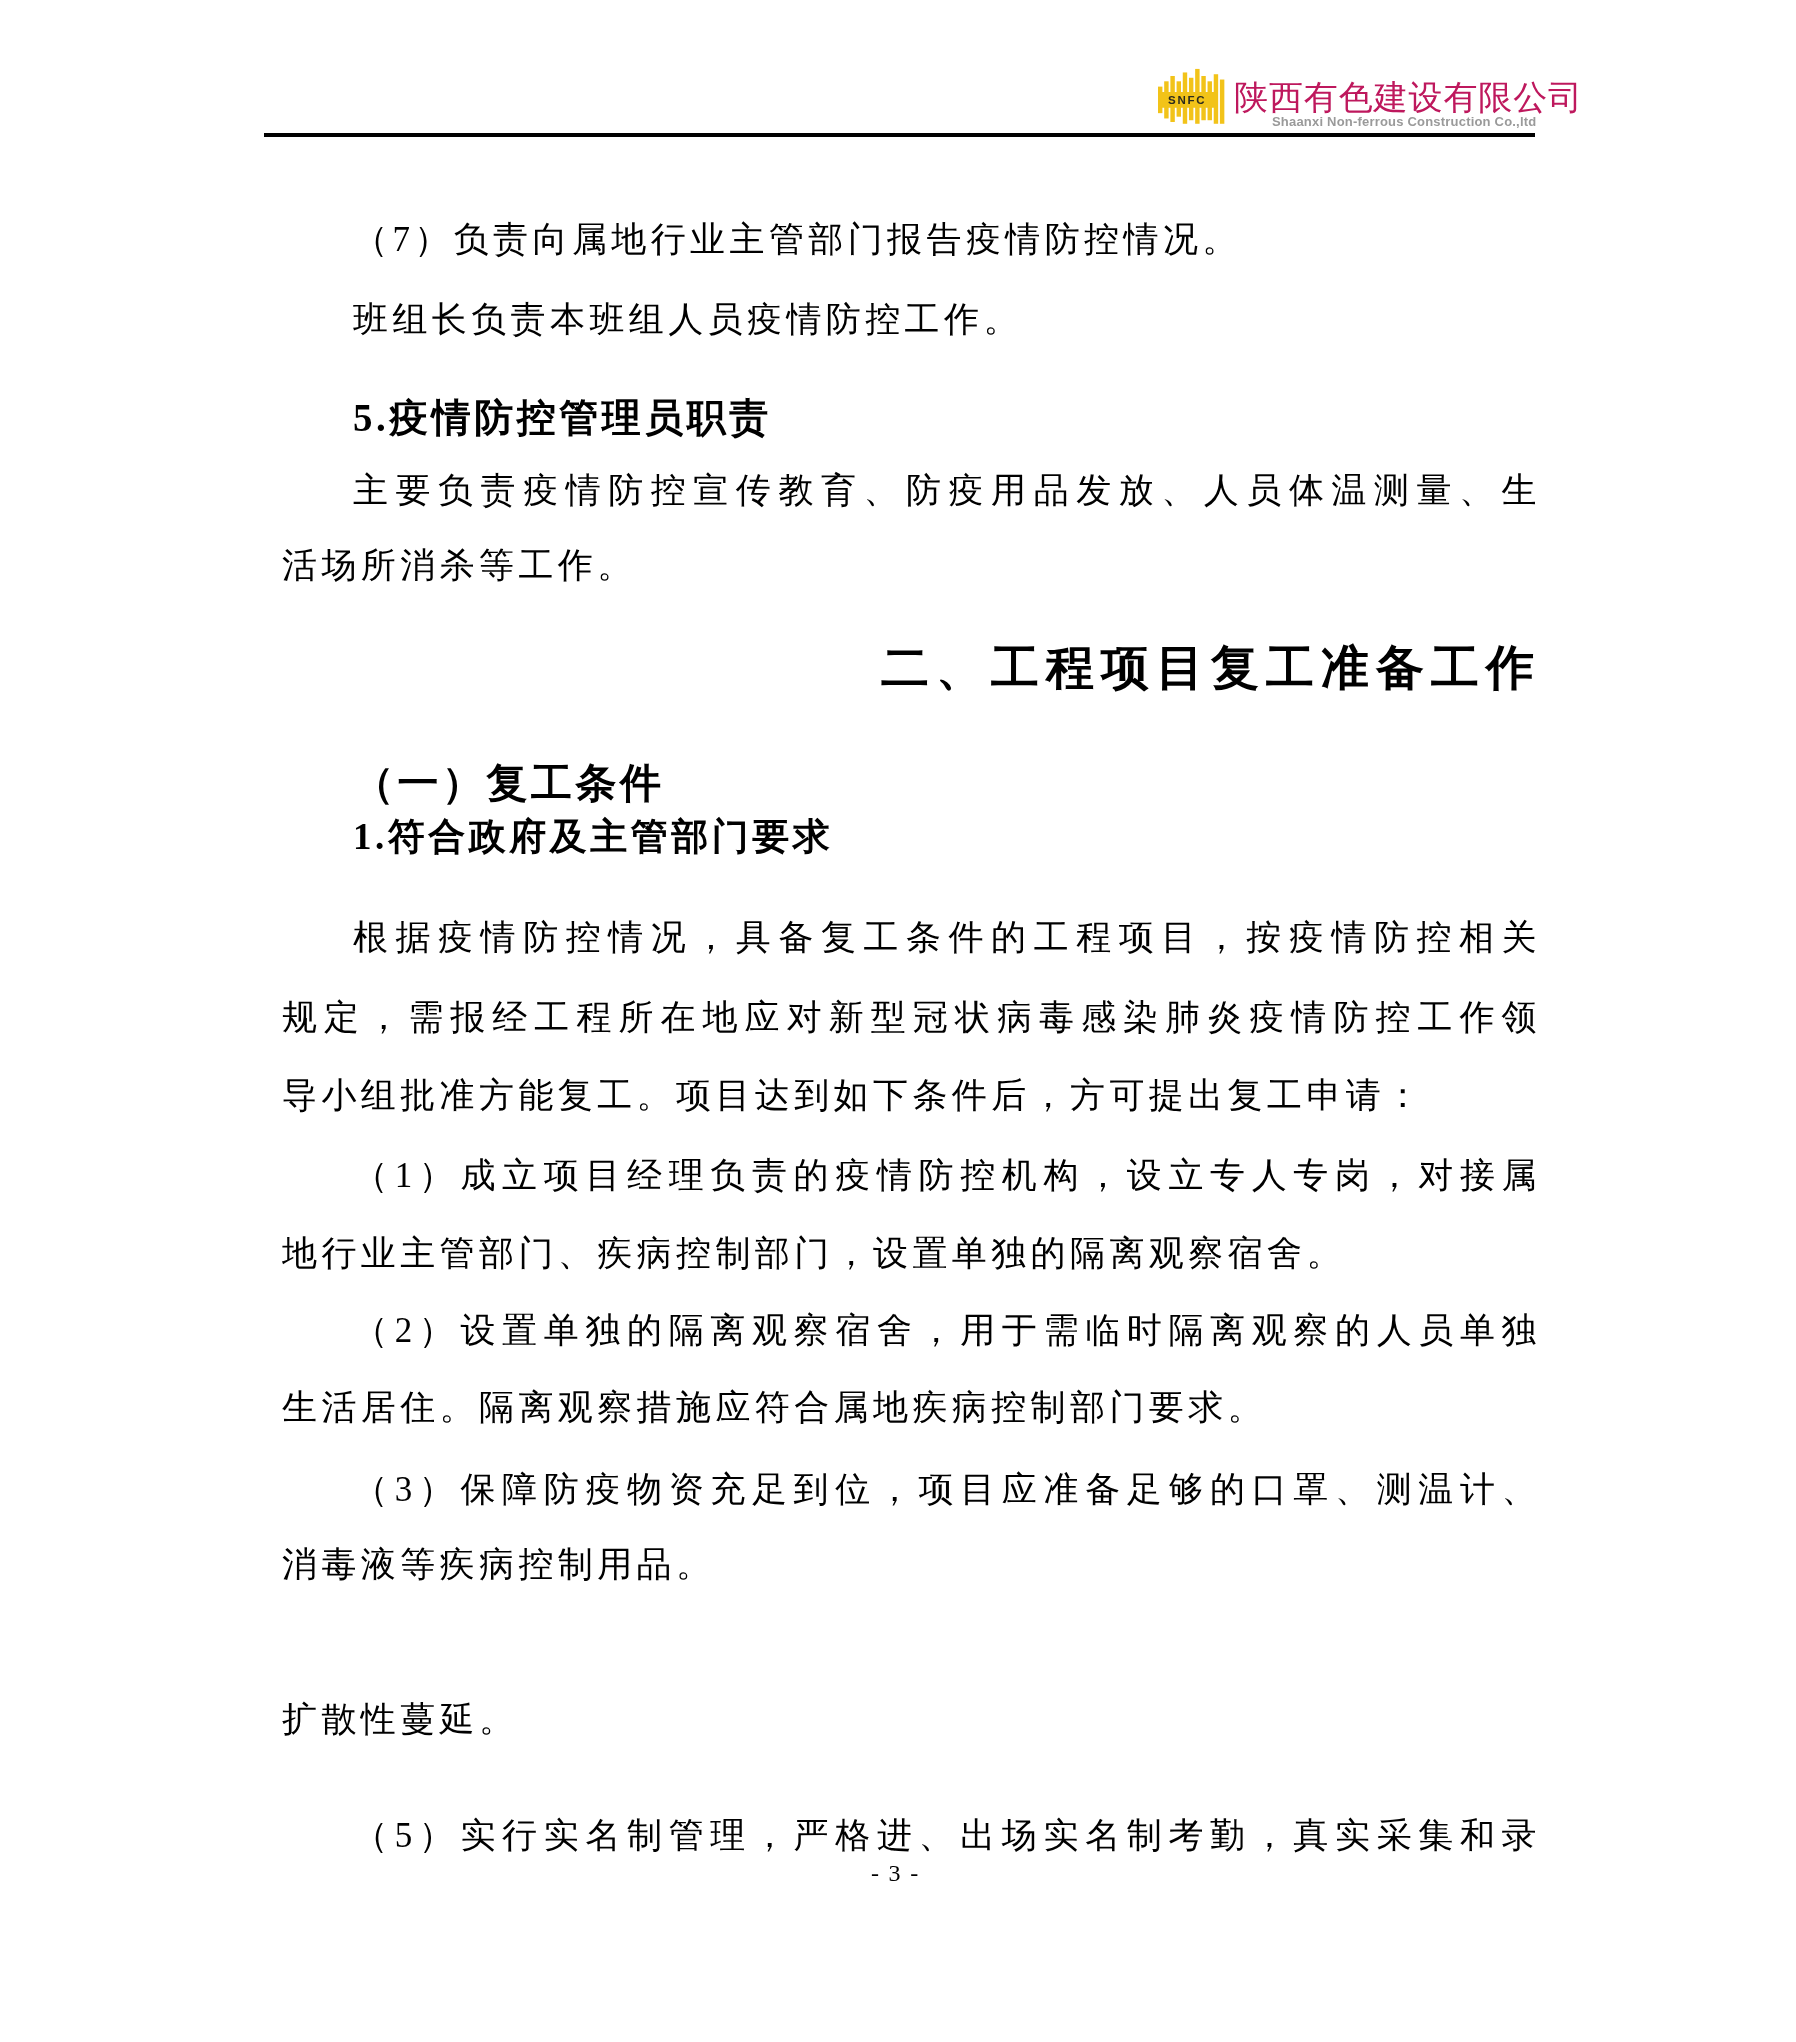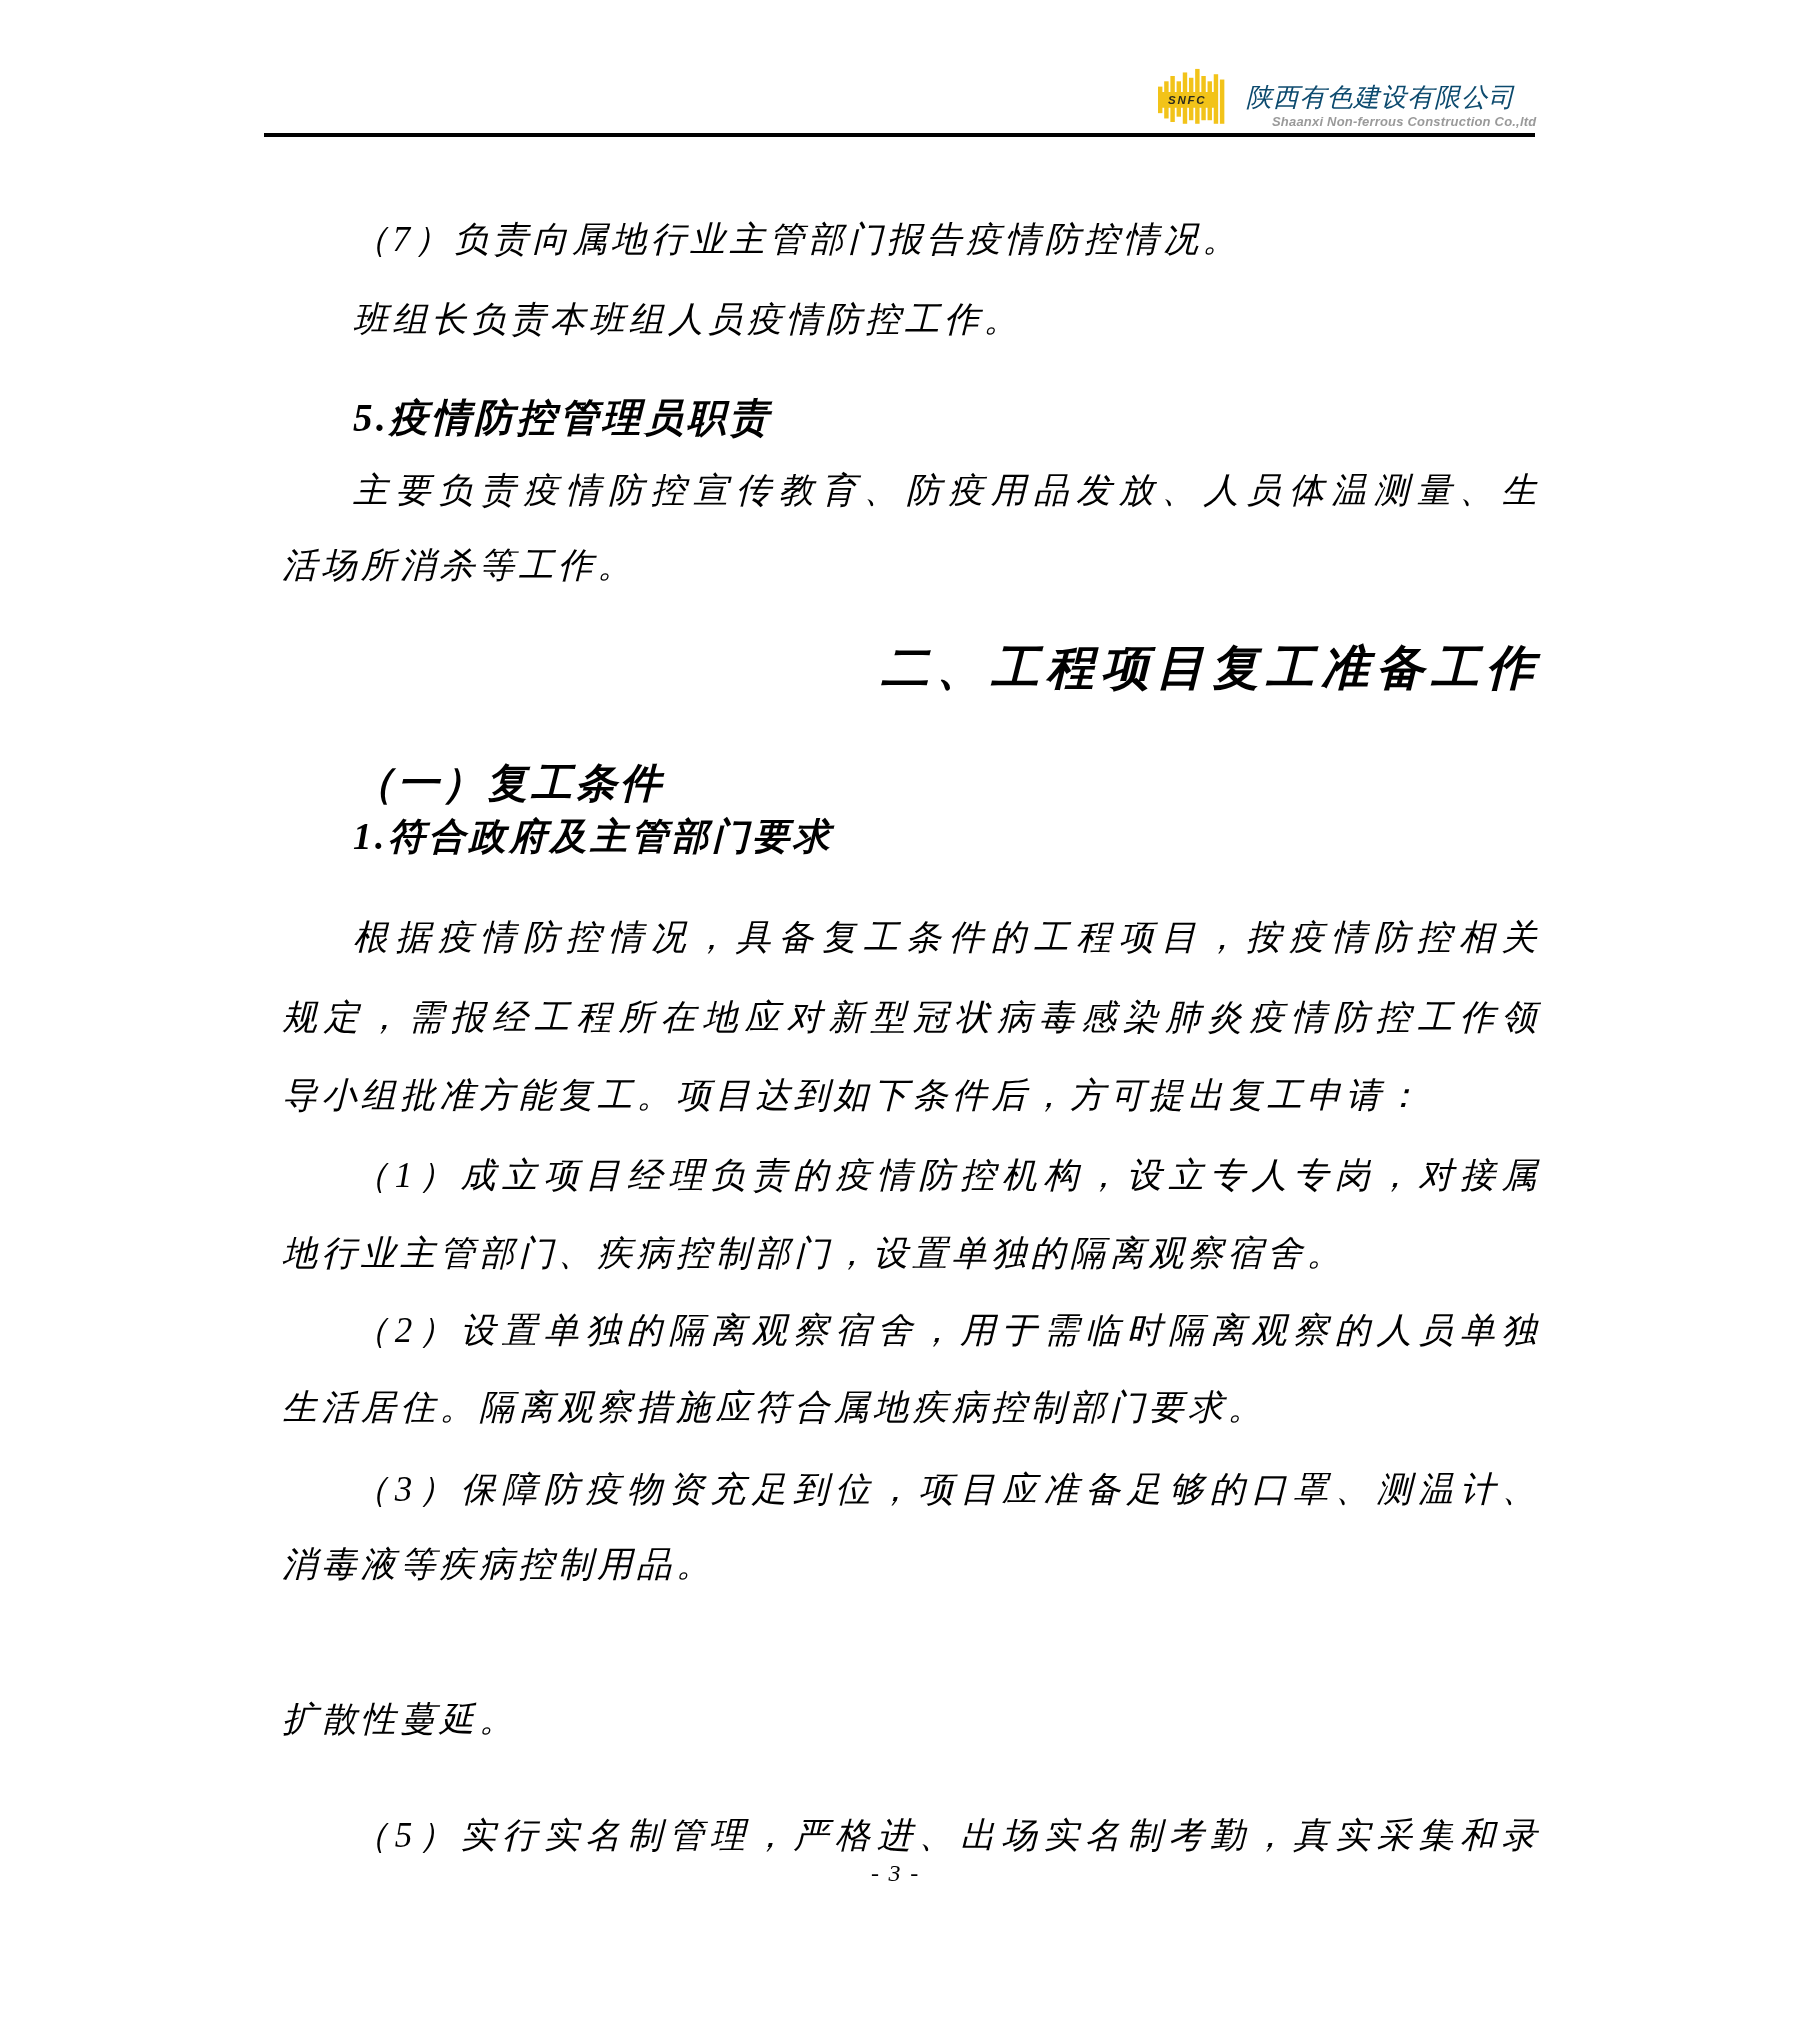--- a/index.html
+++ b/index.html
@@ -8,21 +8,20 @@
     background: #ffffff;
   }
   .page {
     position: relative;
     width: 1648px;
     height: 2043px;
     background: #ffffff;
     font-family: "Liberation Serif", "DejaVu Serif", serif;
     color: #000000;
     overflow: hidden;
-    font-style: italic;
   }
 
   
   .header-rule {
     position: absolute;
     left: 264px;
     top: 133px;
     width: 1271px;
     height: 4.4px;
     background: #000000;
@@ -31,26 +30,25 @@
     position: absolute;
     left: 1158px;
     top: 67px;
   }
   .company-cn {
     position: absolute;
     left: 1234px;
     top: 82px;
     width: 284px;
     font-family: "Liberation Sans", "DejaVu Sans", sans-serif;
-    font-size: 26px;
+    font-size: 34px;
     line-height: 30px;
     letter-spacing: 0.9px;
-    color: #0c4a6e;
+    color: #be185d;
     white-space: nowrap;
-    margin-left: 12px;
   }
   .company-en {
     position: absolute;
     left: 1235px;
     top: 114px;
     width: 284px;
     font-family: "Liberation Sans", "DejaVu Sans", sans-serif;
     font-size: 13px;
     font-weight: bold;
     letter-spacing: 0.2px;

